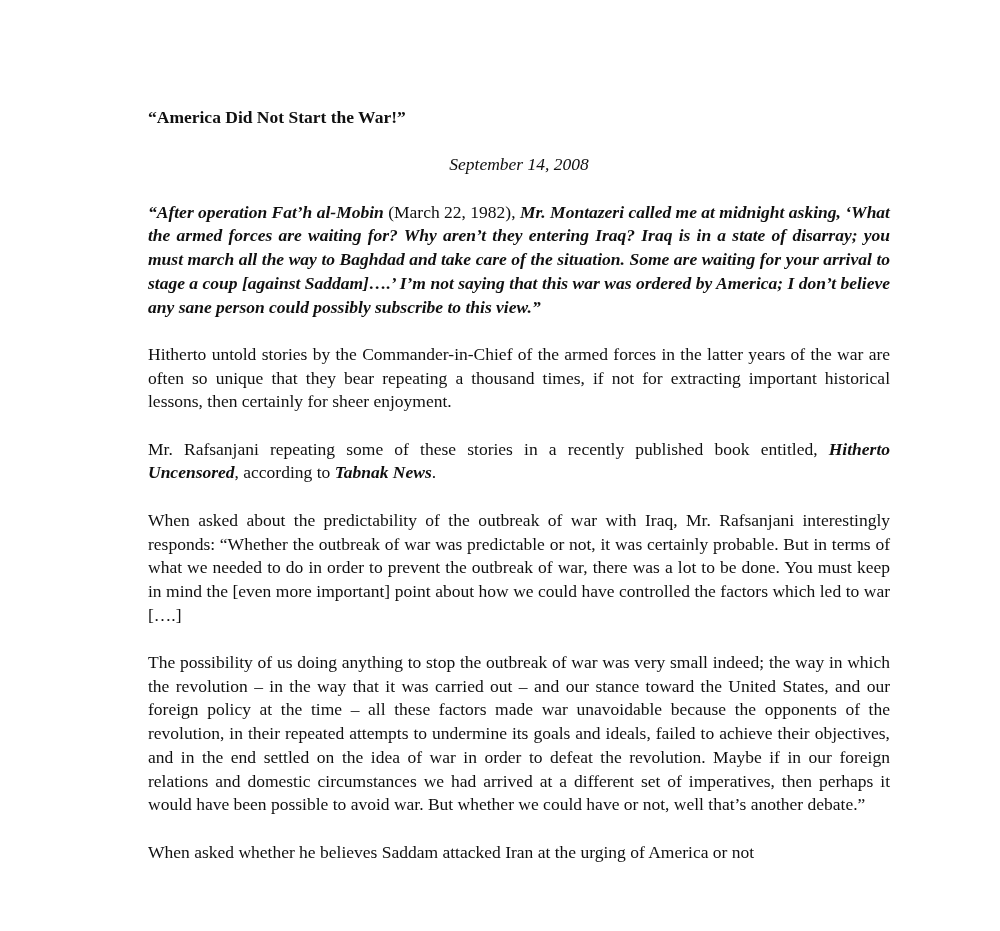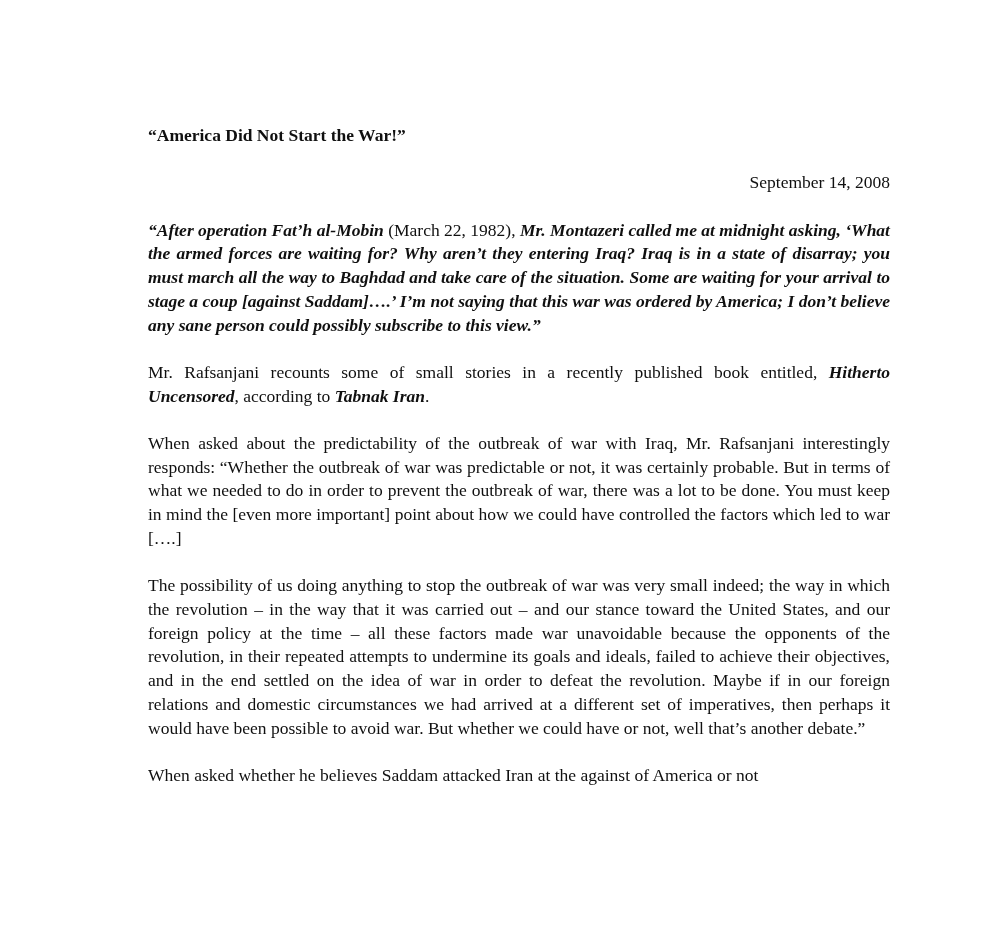--- a/index.html
+++ b/index.html
@@ -9,54 +9,56 @@
   body {
     width: 1000px;
     height: 931px;
     background: #ffffff;
     overflow: hidden;
     position: relative;
   }
   .page {
     position: absolute;
     left: 148px;
-    top: 124px;
+    top: 106px;
     width: 742px;
     font-family: "Liberation Serif", "DejaVu Serif", serif;
     font-size: 17.5px;
     line-height: 23.7px;
     color: #101010;
     text-align: justify;
   }
   .page p {
     margin: 0 0 23.7px 0;
   }
   .doc-title {
     font-weight: bold;
     text-align: left;
   }
   .doc-date {
-    text-align: right;
+    text-align: center;
+    font-style: italic;
   }
   .i { font-style: italic; font-weight: bold; }
   .r { font-style: normal; }
 </style>
 </head>
 <body>
 
 <div class="page">
 
   <p class="doc-title">“America Did Not Start the War!”</p>
 
   <p class="doc-date">September 14, 2008</p>
 
   <p><span class="i">“After operation Fat’h al-Mobin </span><span class="r">(March 22, 1982), </span><span class="i">Mr. Montazeri called me at midnight asking, ‘What the armed forces are waiting for? Why aren’t they entering Iraq? Iraq is in a state of disarray; you must march all the way to Baghdad and take care of the situation. Some are waiting for your arrival to stage a coup [against Saddam]….’ I’m not saying that this war was ordered by America; I don’t believe any sane person could possibly subscribe to this view.”</span></p>
 
+  <p>Hitherto untold stories by the Commander-in-Chief of the armed forces in the latter years of the war are often so unique that they bear repeating a thousand times, if not for extracting important historical lessons, then certainly for sheer enjoyment.</p>
 
-  <p><span class="r">Mr. Rafsanjani recounts some of small stories in a recently published book entitled, </span><span class="i">Hitherto Uncensored</span><span class="r">, according to </span><span class="i">Tabnak Iran</span><span class="r">.</span></p>
+  <p><span class="r">Mr. Rafsanjani repeating some of these stories in a recently published book entitled, </span><span class="i">Hitherto Uncensored</span><span class="r">, according to </span><span class="i">Tabnak News</span><span class="r">.</span></p>
 
   <p>When asked about the predictability of the outbreak of war with Iraq, Mr. Rafsanjani interestingly responds: “Whether the outbreak of war was predictable or not, it was certainly probable. But in terms of what we needed to do in order to prevent the outbreak of war, there was a lot to be done. You must keep in mind the [even more important] point about how we could have controlled the factors which led to war [….]</p>
 
   <p>The possibility of us doing anything to stop the outbreak of war was very small indeed; the way in which the revolution – in the way that it was carried out – and our stance toward the United States, and our foreign policy at the time – all these factors made war unavoidable because the opponents of the revolution, in their repeated attempts to undermine its goals and ideals, failed to achieve their objectives, and in the end settled on the idea of war in order to defeat the revolution. Maybe if in our foreign relations and domestic circumstances we had arrived at a different set of imperatives, then perhaps it would have been possible to avoid war. But whether we could have or not, well that’s another debate.”</p>
 
-  <p>When asked whether he believes Saddam attacked Iran at the against of America or not</p>
+  <p>When asked whether he believes Saddam attacked Iran at the urging of America or not</p>
 
 </div>
 
 </body></html>

